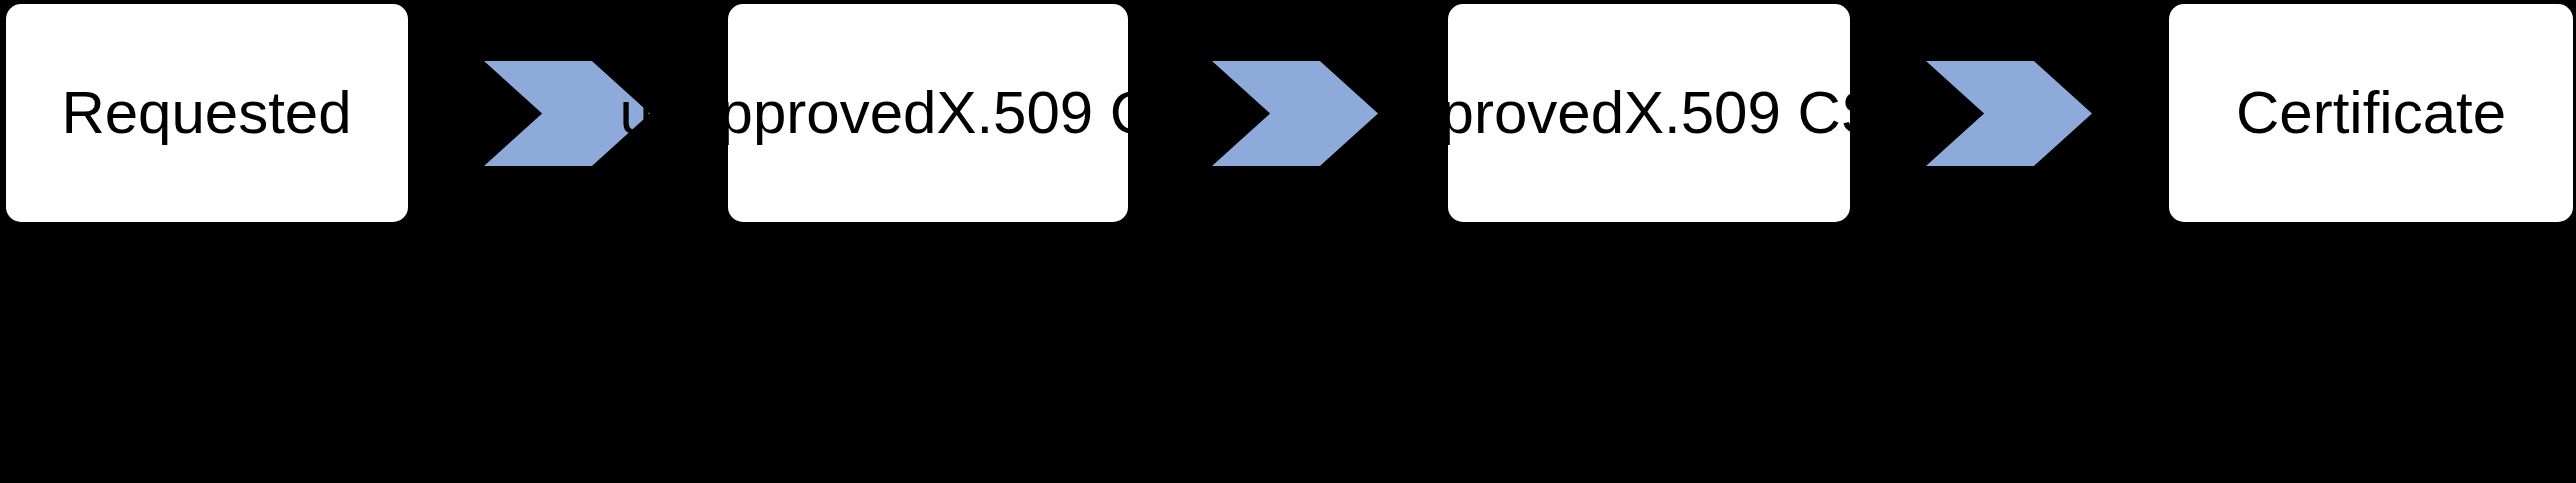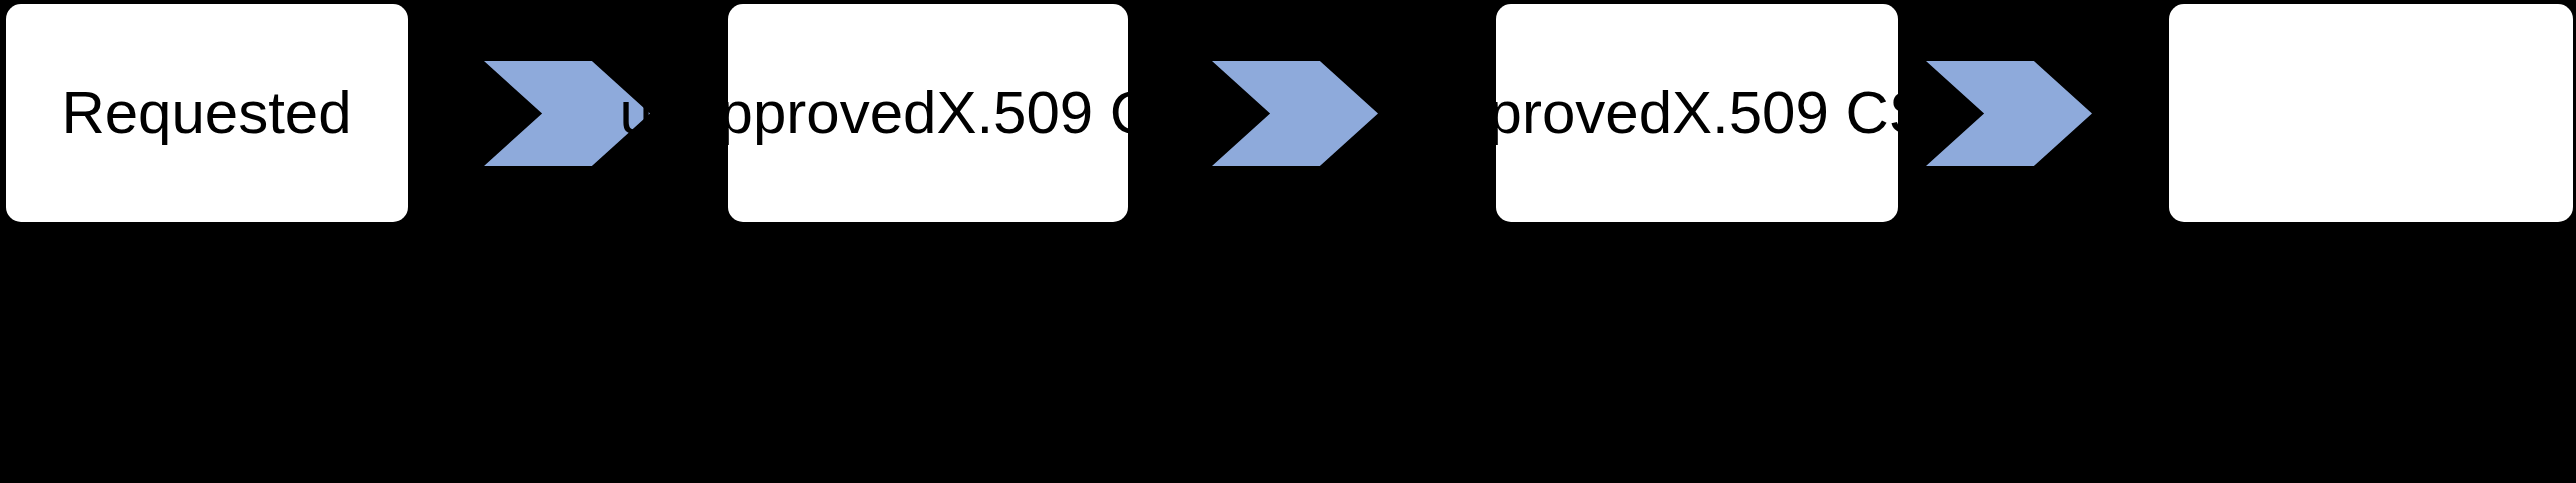--- a/index.html
+++ b/index.html
@@ -42,21 +42,21 @@
     position: absolute;
     top: 61px;
     width: 166px;
     height: 105px;
     background: var(--chevron-fill);
     clip-path: polygon(0% 0%, 65% 0%, 100% 50%, 65% 100%, 0% 100%, 35% 50%);
   }
 
   .node-1 { left: 5.5px;    width: 402px; }
   .node-2 { left: 728px;  width: 400px; text-align: center; }
-  .node-3 { left: 1496px; width: 402px; }
+  .node-3 { left: 1448px; width: 402px; }
   .node-4 { left: 2169px; width: 404px; }
 
   .chevron-1 { left: 484px; }
   .chevron-2 { left: 1212px; }
   .chevron-3 { left: 1926px; }
 </style>
 </head>
 <body>
 
 <div class="stage">
@@ -75,16 +75,17 @@
   <div class="chevron chevron-2"></div>
 
   <div class="node node-3">
     <div class="node-line">approved</div>
     <div class="node-line">X.509 CSR</div>
   </div>
 
   <div class="chevron chevron-3"></div>
 
   <div class="node node-4">
+    <div class="node-line">Certificate</div>
   </div>
 
 </div>
 
 
 </body></html>

